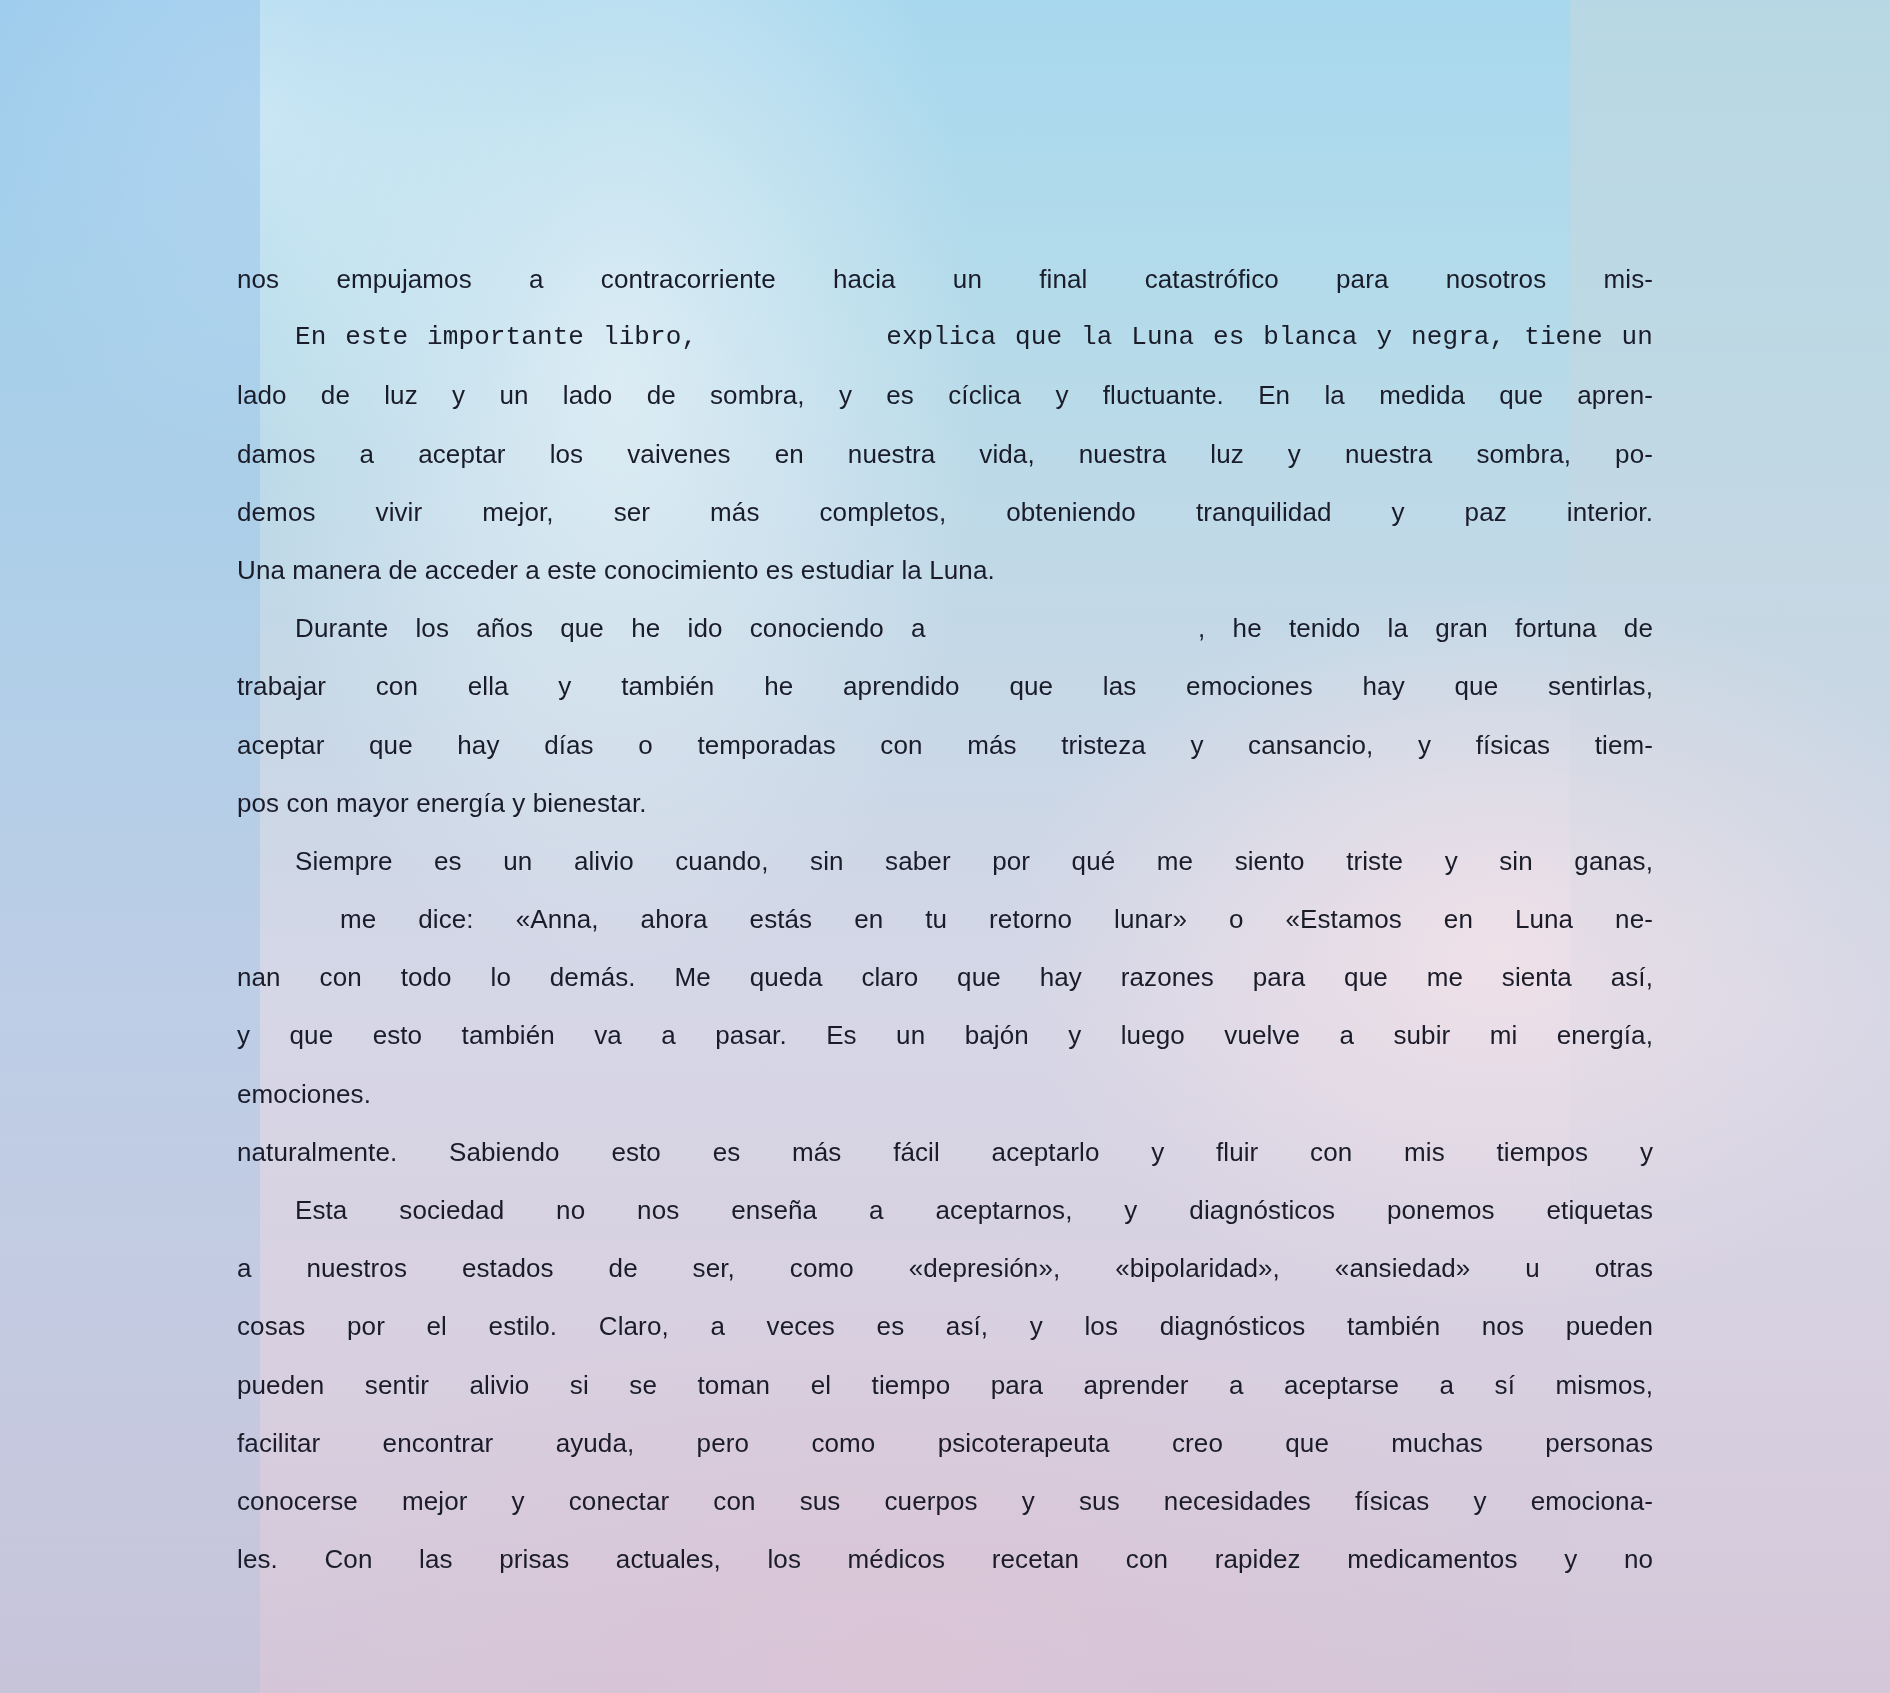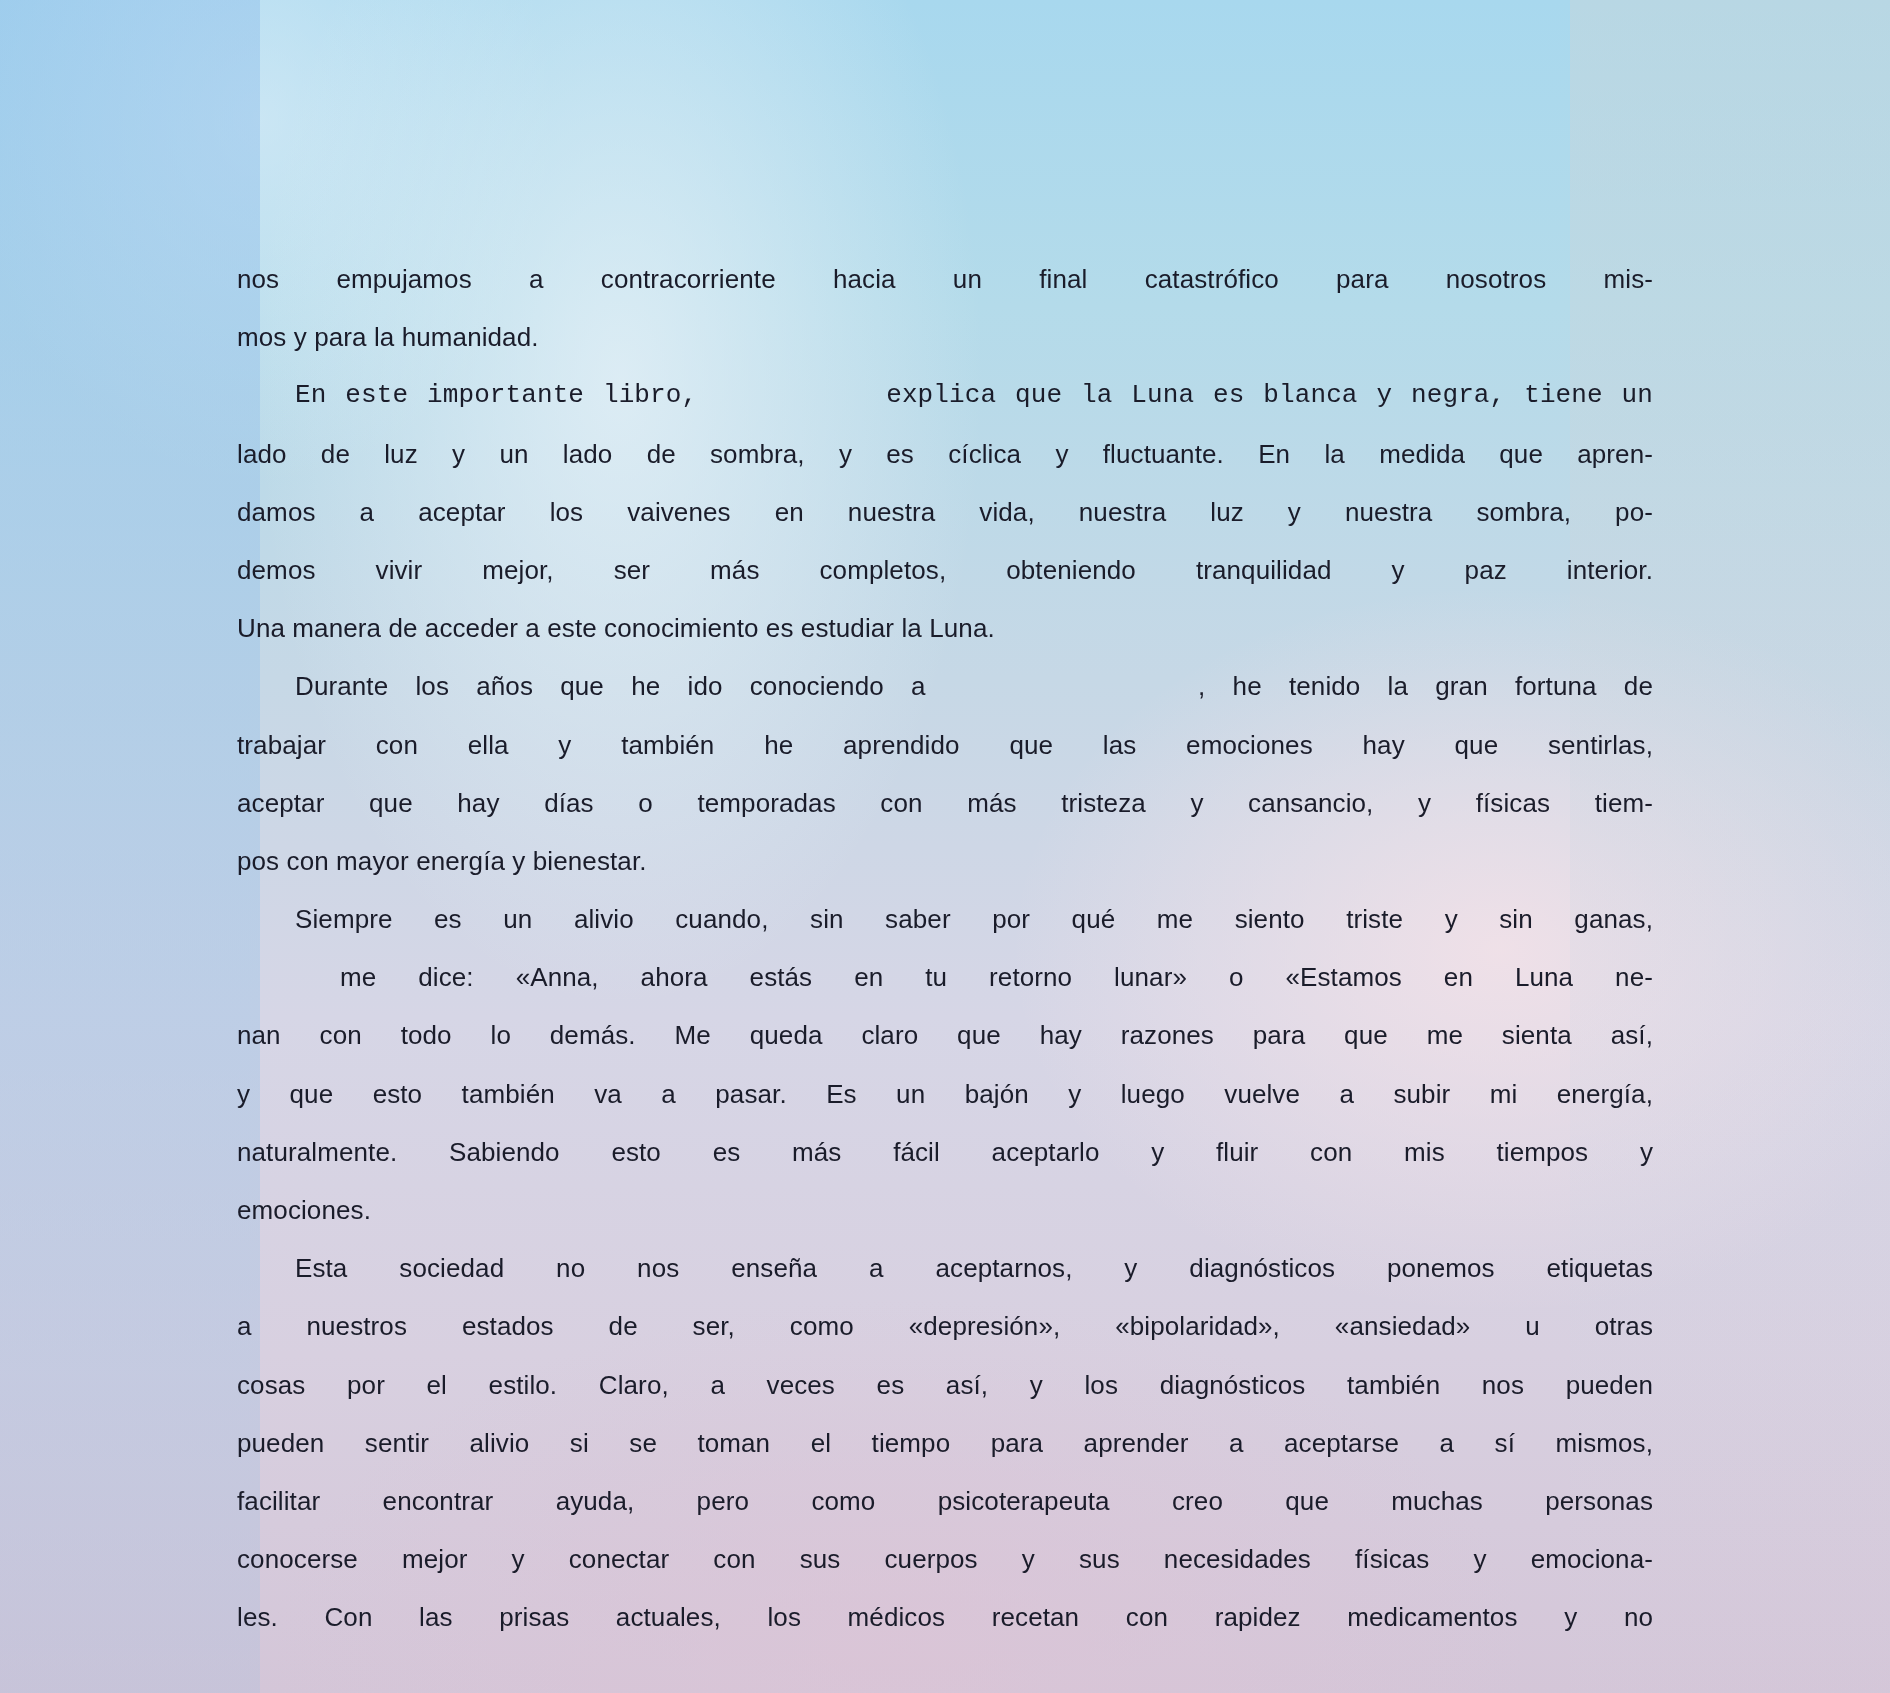--- a/index.html
+++ b/index.html
@@ -57,36 +57,35 @@
     }
   </style>
 </head>
 <body>
 
 <div class="side-left"></div>
 <div class="side-right"></div>
 
 <div class="page-text">
   <span class="line">nos empujamos a contracorriente hacia un final catastrófico para nosotros mis-</span>
-  <span class="line last">mos y para la humanidad.</span>
   <span class="line indent" style="white-space: pre; font-family: Liberation Mono, monospace;">En este importante libro,          explica que la Luna es blanca y negra, tiene un</span>
   <span class="line">lado de luz y un lado de sombra, y es cíclica y fluctuante. En la medida que apren-</span>
   <span class="line">damos a aceptar los vaivenes en nuestra vida, nuestra luz y nuestra sombra, po-</span>
   <span class="line">demos vivir mejor, ser más completos, obteniendo tranquilidad y paz interior.</span>
   <span class="line last">Una manera de acceder a este conocimiento es estudiar la Luna.</span>
   <span class="line indent" style="white-space: pre;">Durante los años que he ido conociendo a          , he tenido la gran fortuna de</span>
   <span class="line">trabajar con ella y también he aprendido que las emociones hay que sentirlas,</span>
   <span class="line">aceptar que hay días o temporadas con más tristeza y cansancio, y físicas tiem-</span>
   <span class="line last">pos con mayor energía y bienestar.</span>
   <span class="line indent">Siempre es un alivio cuando, sin saber por qué me siento triste y sin ganas,</span>
   <span class="line indent-name">me dice: «Anna, ahora estás en tu retorno lunar» o «Estamos en Luna ne-</span>
   <span class="line">nan con todo lo demás. Me queda claro que hay razones para que me sienta así,</span>
   <span class="line">y que esto también va a pasar. Es un bajón y luego vuelve a subir mi energía,</span>
+  <span class="line last">emociones.</span>
   <span class="line">naturalmente. Sabiendo esto es más fácil aceptarlo y fluir con mis tiempos y</span>
-  <span class="line last">emociones.</span>
   <span class="line indent">Esta sociedad no nos enseña a aceptarnos, y diagnósticos ponemos etiquetas</span>
   <span class="line">a nuestros estados de ser, como «depresión», «bipolaridad», «ansiedad» u otras</span>
   <span class="line">cosas por el estilo. Claro, a veces es así, y los diagnósticos también nos pueden</span>
   <span class="line">pueden sentir alivio si se toman el tiempo para aprender a aceptarse a sí mismos,</span>
   <span class="line">facilitar encontrar ayuda, pero como psicoterapeuta creo que muchas personas</span>
   <span class="line">conocerse mejor y conectar con sus cuerpos y sus necesidades físicas y emociona-</span>
   <span class="line">les. Con las prisas actuales, los médicos recetan con rapidez medicamentos y no</span>
 </div>
 
 </body></html>

